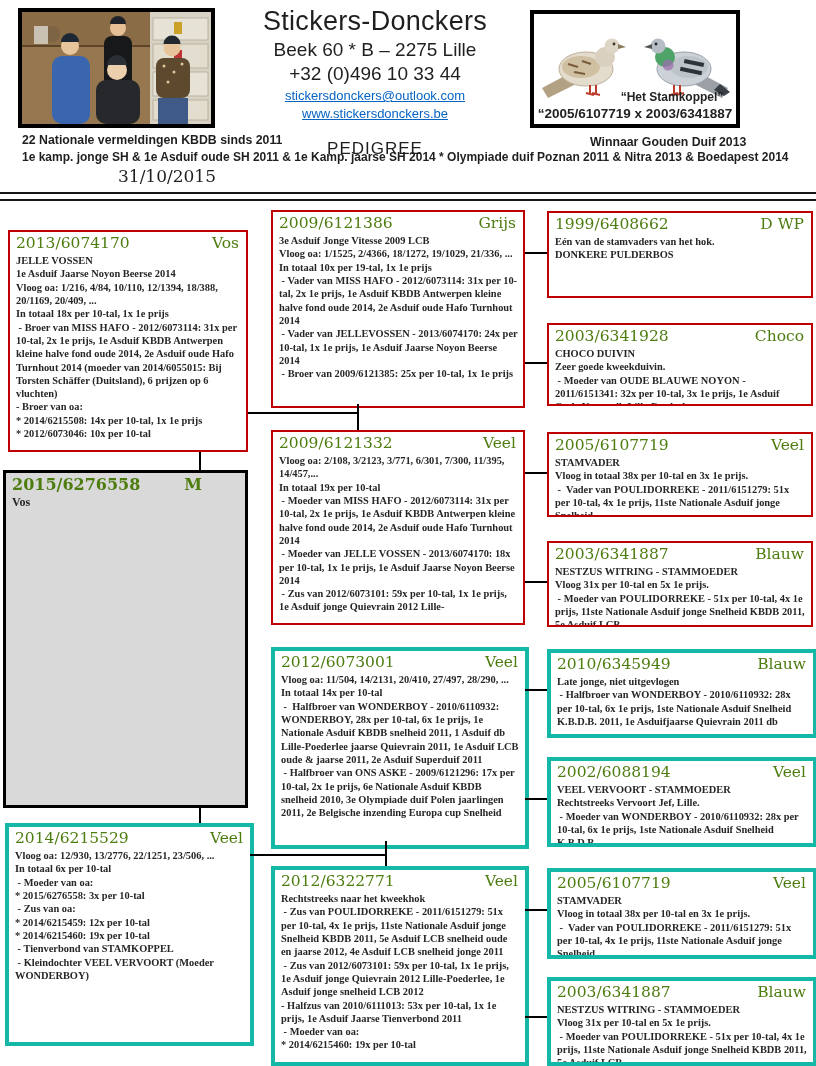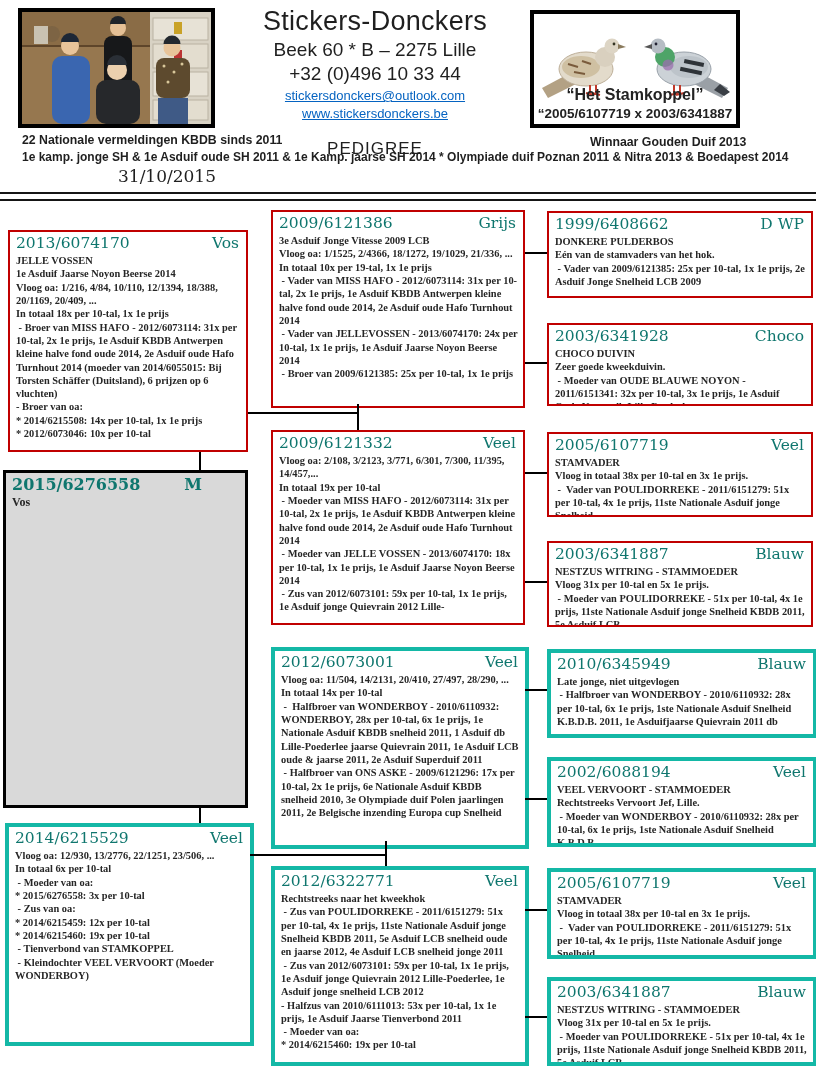--- a/index.html
+++ b/index.html
@@ -4,41 +4,41 @@
 <style>
   html,body{margin:0;padding:0;background:#fff;}
   #page{position:relative;width:816px;height:1066px;background:#fff;overflow:hidden;
         font-family:"Liberation Sans",sans-serif;color:#1f1f1f;}
 
   
   .photo-frame{position:absolute;border:4px solid #000;background:#fff;overflow:hidden;}
   .family{left:18px;top:8px;width:189px;height:112px;}
   .stamkoppel{left:530px;top:10px;width:202px;height:110px;}
   .sk-cap{position:absolute;width:100%;text-align:center;font-weight:700;color:#222;}
-  .sk1{bottom:20px;font-size:16px;}
+  .sk1{bottom:20px;font-size:12px;margin-left:37px;}
   .sk2{bottom:3px;font-size:13.5px;}
   .head-center{position:absolute;left:225px;top:6px;width:300px;text-align:center;}
   .h-title{font-size:27px;letter-spacing:.3px;}
   .h-line{font-size:19px;margin-top:2px;}
   .h-link{display:block;font-size:13px;color:#0563c1;text-decoration:underline;margin-top:3px;}
   .h-ped{font-size:17px;margin-top:18px;letter-spacing:1px;}
   .cap-left{position:absolute;left:22px;top:133px;font-size:12.3px;font-weight:700;}
   .cap-right{position:absolute;left:590px;top:135px;font-size:12.3px;font-weight:700;text-align:center;}
   .cap-achv{position:absolute;left:22px;top:150px;width:792px;font-size:12px;font-weight:700;white-space:nowrap;}
   .date{position:absolute;left:118px;top:166px;font-family:"DejaVu Serif",serif;font-size:17px;}
   .double-rule{position:absolute;left:0;top:192px;width:816px;height:5px;
                border-top:2px solid #151515;border-bottom:2px solid #151515;}
 
   
   .pbox{position:absolute;background:#fff;overflow:hidden;}
   .pbox.red{border:2px solid #c00000;}
   .pbox.blue{border:4px solid #14b8a6;}
   .pbox.subject{border:3px solid #000;background:#d9d9d9;}
   .ptitle{display:flex;justify-content:space-between;align-items:baseline;
-          font-family:"DejaVu Serif",serif;font-size:15.5px;line-height:21px;padding:1px 7px 0 6px;color:#0f766e;}
+          font-family:"DejaVu Serif",serif;font-size:15.5px;line-height:21px;padding:1px 7px 0 6px;color:#4d7c0f;}
   .subject .ptitle{font-weight:700;font-size:16px;padding-right:43px;gap:33px;}
   .subject .plines .ln{font-size:12px;font-weight:700;}
   .plines{padding-bottom:2px;}
   .ln{font-family:"Liberation Serif",serif;font-weight:700;font-size:10.4px;line-height:1.28;
       padding:0 5px 0 6px;color:#262626;white-space:pre-wrap;}
 
   .conn{position:absolute;background:#000;}
 </style>
 </head>
 <body>
@@ -234,23 +234,22 @@
         <div class="ln">* 2014/6215460: 19x per 10-tal</div>
       </div>
   </div>
 
   <div class="pbox red" style="left:547px;top:211px;width:262px;height:83px">
     <div class="ptitle">
         <span>1999/6408662</span>
         <span>D WP</span>
       </div>
     <div class="plines">
+        <div class="ln">Eén van de stamvaders van het hok.</div>
         <div class="ln">DONKERE PULDERBOS</div>
-        <div class="ln">Eén van de stamvaders van het hok.</div>
-        <div class="ln"> - Vader van 2009/6121385: 25x per 10-tal, 1x 1e prijs, 2e Asduif Jonge Snelheid LCB 2009</div>
       </div>
   </div>
 
   <div class="pbox red" style="left:547px;top:323px;width:262px;height:79px">
     <div class="ptitle">
         <span>2003/6341928</span>
         <span>Choco</span>
       </div>
     <div class="plines">
         <div class="ln">CHOCO DUIVIN</div>

